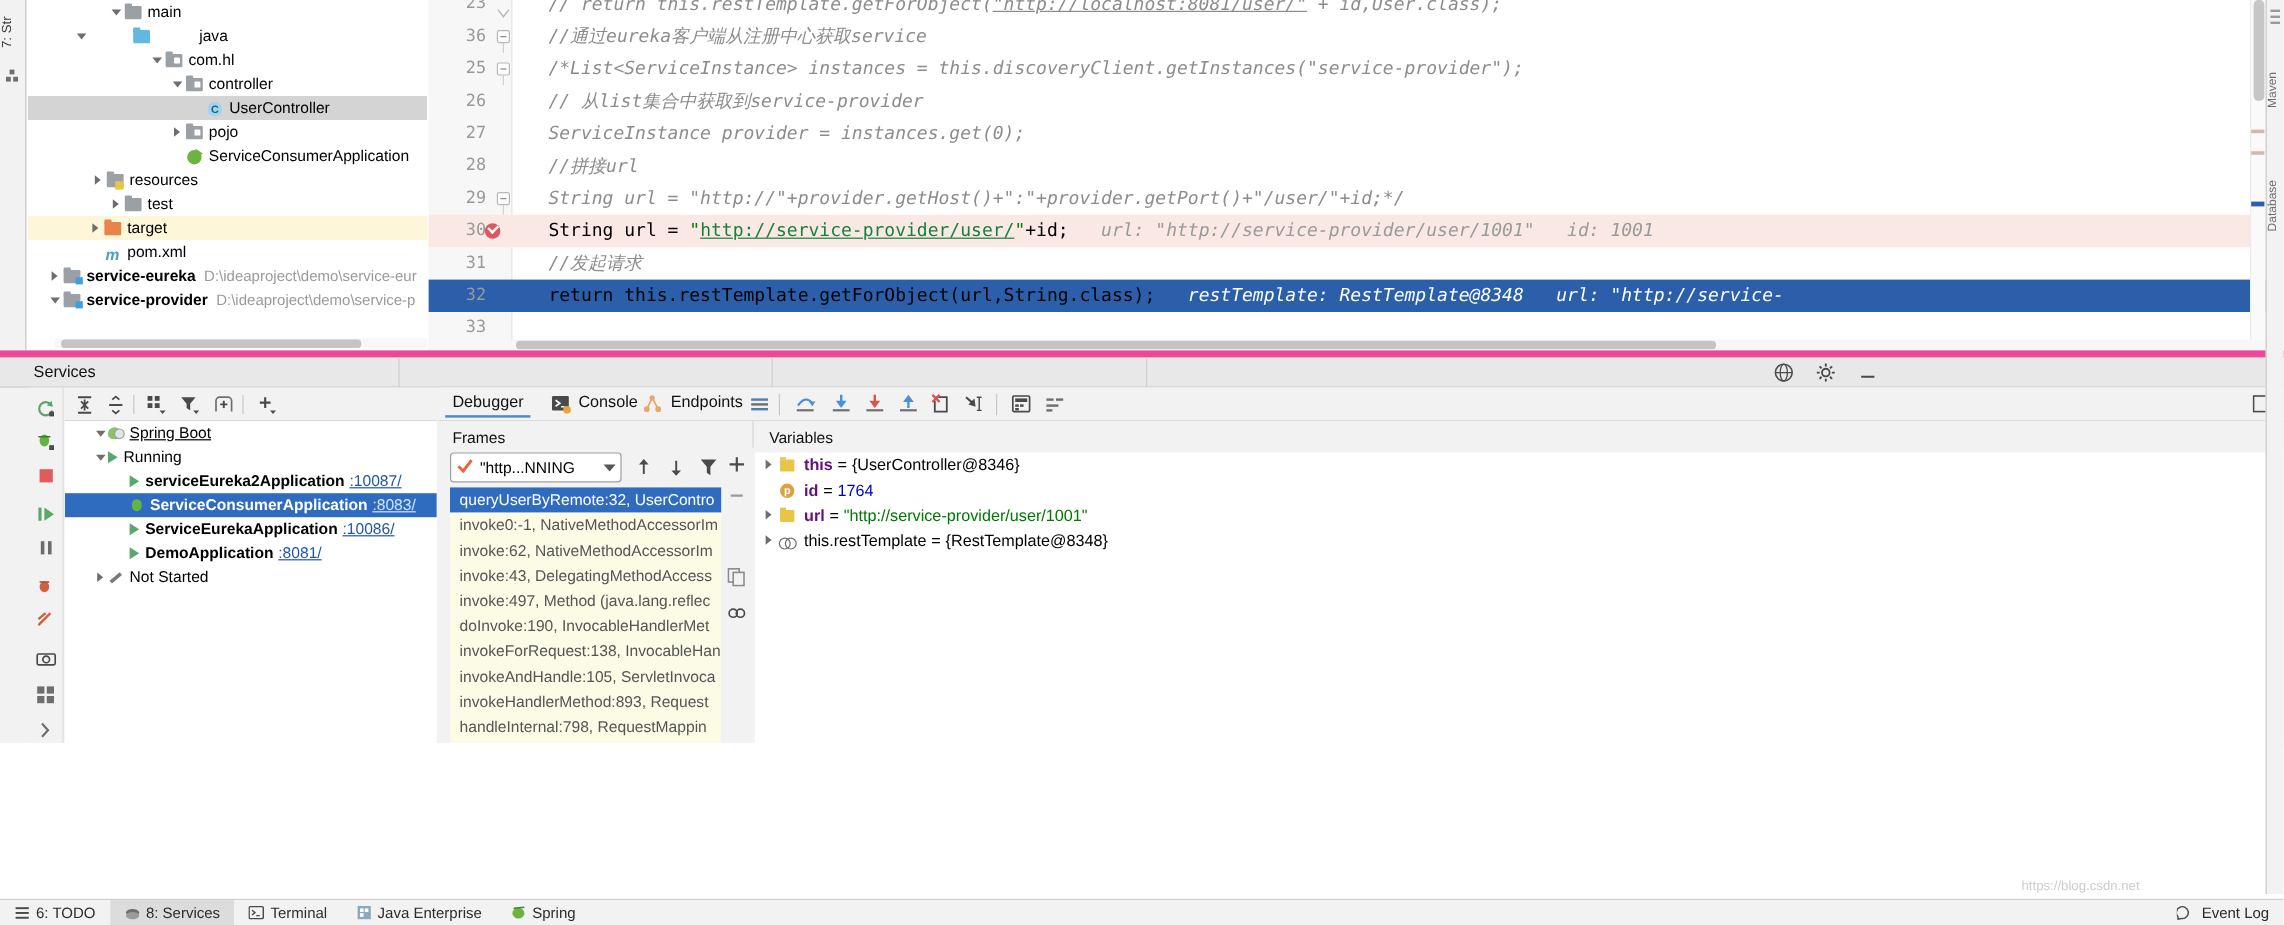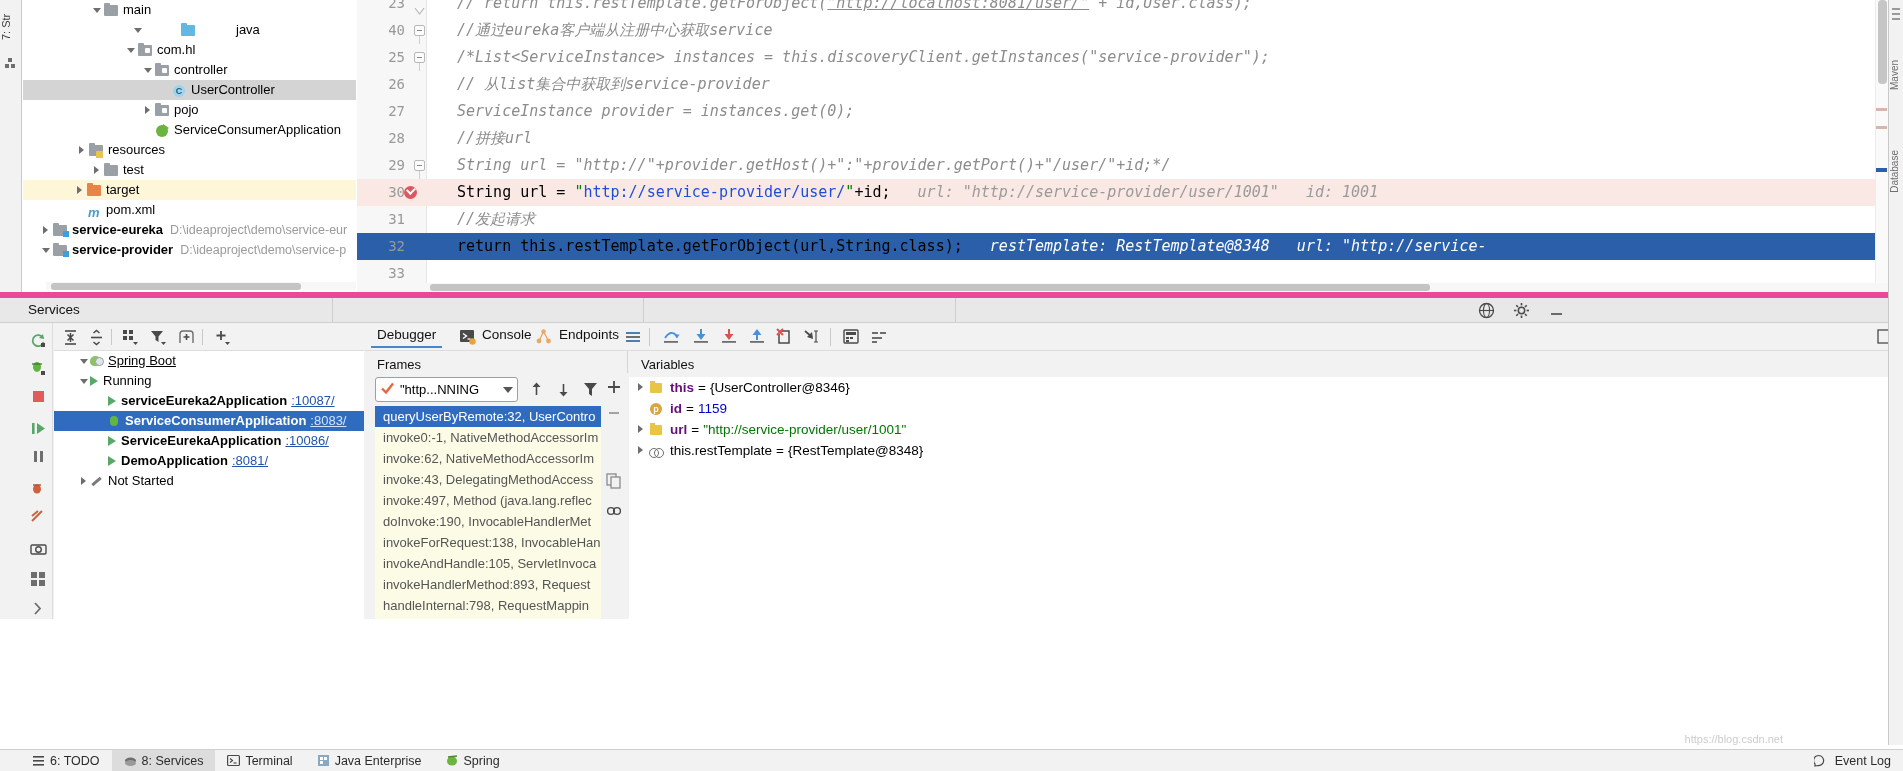--- a/index.html
+++ b/index.html
@@ -139,21 +139,21 @@
   .fold-tail {
     position:absolute; left:62px; width:1px; background:#d0d0d0;
   }
   .ctext {
     position:absolute; left:100px; white-space:pre;
     font-family:"DejaVu Sans Mono","Liberation Mono",monospace;
   }
   .cmt { color:#8c8c8c; font-style:italic; }
   .kw  { color:#000000; }
   .str { color:#008000; }
-  .lnk { color:#1d4ed8; }
+  .lnk { color:#15803d; text-decoration:underline; }
   .hint { color:#9a9a9a; font-style:italic; }
   .row-bp { background:#fae8e4; }
   .row-cur { background:#2b5faa; color:#ffffff; }
   .row-cur .ctext, .row-cur .hint { color:#ffffff; }
   .bp-dot {
     position:absolute; left:47px; top:7px; width:13px; height:13px;
     border-radius:50%; background:#db5860;
   }
   .bp-dot::after{
     content:""; position:absolute; left:3px; top:1px; width:6px; height:4px;
@@ -385,21 +385,21 @@
 
   <div class="proj-tree">
     <div id="proj-rows">
         <div class="tree-row" style="padding-left: 68px;">
           <span class="arrow down"></span>
           <span class="ic">
             <span class="folder"></span>
           </span>
           <span>main</span>
         </div>
-        <div class="tree-row" style="padding-left: 109px; gap: 36px;">
+        <div class="tree-row" style="padding-left: 39px; gap: 36px;">
           <span class="arrow down"></span>
           <span class="ic">
             <span class="folder blue"></span>
           </span>
           <span>java</span>
         </div>
         <div class="tree-row" style="padding-left: 102px;">
           <span class="arrow down"></span>
           <span class="ic">
             <span class="folder pkg"></span>
@@ -489,21 +489,21 @@
     <div class="gutter"></div>
     <div id="code-rows">
         <div class="code-line" style="top: -10px;">
           <span class="lnum">23</span>
           <span class="fold"><svg width="11" height="11" viewBox="0 0 11 11">
               <path d="M1 3 L5.5 9 L10 3" stroke="#b8b8b8" stroke-width="1.2" fill="#fcfcfc"></path>
             </svg></span>
           <span class="ctext"><span class="cmt">// return this.restTemplate.getForObject(</span><span class="cmt" style="text-decoration: underline;">"http://localhost:8081/user/"</span><span class="cmt"> + id,User.class);</span></span>
         </div>
         <div class="code-line" style="top: 17px;">
-          <span class="lnum">40</span>
+          <span class="lnum">36</span>
           <span class="fold fold-minus"></span>
           <span class="fold-tail" style="top: 19px; height: 8px;"></span>
           <span class="ctext"><span class="cmt">//通过eureka客户端从注册中心获取service</span></span>
         </div>
         <div class="code-line" style="top: 44px;">
           <span class="lnum">25</span>
           <span class="fold fold-minus"></span>
           <span class="fold-tail" style="top: 19px; height: 8px;"></span>
           <span class="ctext"><span class="cmt">/*List&lt;ServiceInstance&gt; instances = this.discoveryClient.getInstances("service-provider");</span></span>
         </div>
@@ -936,21 +936,21 @@
                 <span class="veq">=</span>
                 <span class="vval-obj">{UserController@8346}</span>
               </div>
               <div class="var-row">
                 <span class="var-arrow"></span>
                 <span class="v-ic">
                   <span class="v-p">p</span>
                 </span>
                 <span class="vname">id</span>
                 <span class="veq">=</span>
-                <span class="vval-num">1159</span>
+                <span class="vval-num">1764</span>
               </div>
               <div class="var-row">
                 <span class="var-arrow right"></span>
                 <span class="v-ic">
                   <span class="v-obj"></span>
                 </span>
                 <span class="vname">url</span>
                 <span class="veq">=</span>
                 <span class="vval-str">"http://service-provider/user/1001"</span>
               </div>
@@ -965,21 +965,21 @@
               </div>
             </div>
         </div>
       </div>
     </div>
   </div>
 
   <div class="statusbar">
     <div class="watermark">https://blog.csdn.net</div>
     <div class="bottom-tabs">
-      <div id="bottom-tab-rows" style="display:flex;align-items:center;margin-left:20px;">
+      <div id="bottom-tab-rows" style="display:flex;align-items:center;">
           <div class="btab">
             <span style="display: inline-flex;">
               <svg width="13" height="13" viewBox="0 0 13 13">
                 <rect x="1" y="2" width="11" height="1.6" fill="#4a4a4a"></rect>
                 <rect x="1" y="6" width="11" height="1.6" fill="#4a4a4a"></rect>
                 <rect x="1" y="10" width="11" height="1.6" fill="#4a4a4a"></rect>
               </svg>
             </span>
             <span>6: TODO</span>
           </div>

